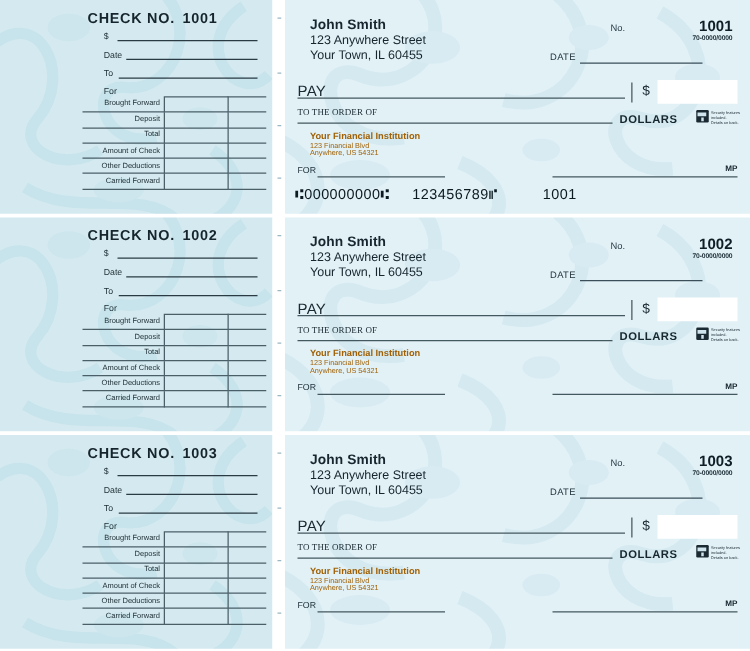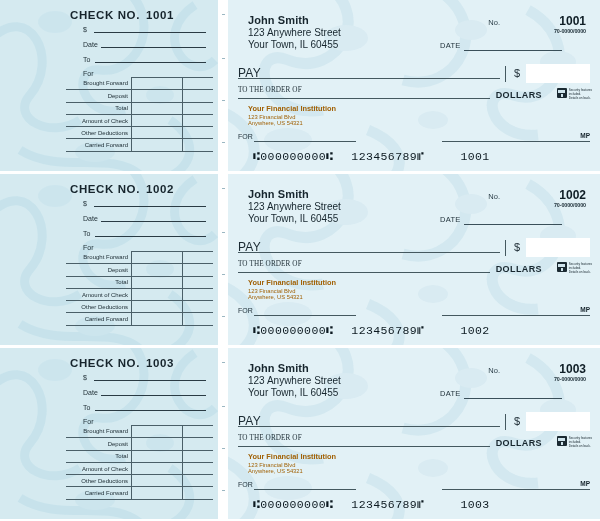--- a/index.html
+++ b/index.html
@@ -115,22 +115,22 @@
   .bank{position:absolute;left:20px;top:104px;color:#a16207;}
   .bank .b1{font-size:7.4px;font-weight:bold;}
   .bank .b2,.bank .b3{font-size:5.8px;margin-top:.5px;}
 
   .forlab{position:absolute;left:10px;top:133px;font-size:7px;color:#22333c;}
   .forln{position:absolute;left:26px;top:141px;width:102px;border-bottom:1px solid #44585f;}
   .sigln{position:absolute;right:10px;top:141px;width:148px;border-bottom:1px solid #44585f;}
   .mp{position:absolute;right:10px;top:132px;font-size:6.5px;font-weight:bold;color:#17262e;}
 
   .micr{
-    position:absolute;left:25px;top:150px;
-    font-family:Liberation Mono, monospace;
+    position:absolute;left:8px;top:150px;
+    font-family:Liberation Sans, sans-serif;
     font-size:11.5px;color:#0d1a21;letter-spacing:.4px;white-space:pre;
   }
   .micr .g{display:inline-block;}
   .micr .sp{display:inline-block;width:18px;}
   .micr .sp2{display:inline-block;width:36px;}
 </style>
 </head>
 <body>
 
 <div class="sheet">
@@ -423,21 +423,20 @@
           <div class="b1">Your Financial Institution</div>
           <div class="b2">123 Financial Blvd</div>
           <div class="b3">Anywhere, US 54321</div>
         </div>
 
         <div class="forlab">FOR</div>
         <div class="forln"></div>
         <div class="sigln"></div>
         <div class="mp">MP</div>
 
-        <div class="micr"><span class="g">⑆</span><span class="g">000000000</span><span class="g">⑆</span><span class="sp"></span><span class="g">123456789</span><span class="g">⑈</span><span class="sp2"></span><span class="g">1002</span></div>
       </div>
     </div>
   </div>
 
   <div class="unit u2">
     <div class="stub">
       <svg class="swirl" viewBox="0 0 218 171" preserveAspectRatio="none">
         <g fill="none" stroke="#bcdde8" stroke-width="9">
           <path d="M-10 40 C 30 0, 60 60, 30 95 C 10 118, 50 140, 80 120"></path>
           <path d="M120 -15 C 165 15, 140 75, 100 70 C 70 66, 80 120, 125 110"></path>
@@ -569,18 +568,17 @@
           <div class="b1">Your Financial Institution</div>
           <div class="b2">123 Financial Blvd</div>
           <div class="b3">Anywhere, US 54321</div>
         </div>
 
         <div class="forlab">FOR</div>
         <div class="forln"></div>
         <div class="sigln"></div>
         <div class="mp">MP</div>
 
-        <div class="micr"><span class="g">⑆</span><span class="g">000000000</span><span class="g">⑆</span><span class="sp"></span><span class="g">123456789</span><span class="g">⑈</span><span class="sp2"></span><span class="g">1003</span></div>
       </div>
     </div>
   </div>
 
 </div>
 
 </body></html>

